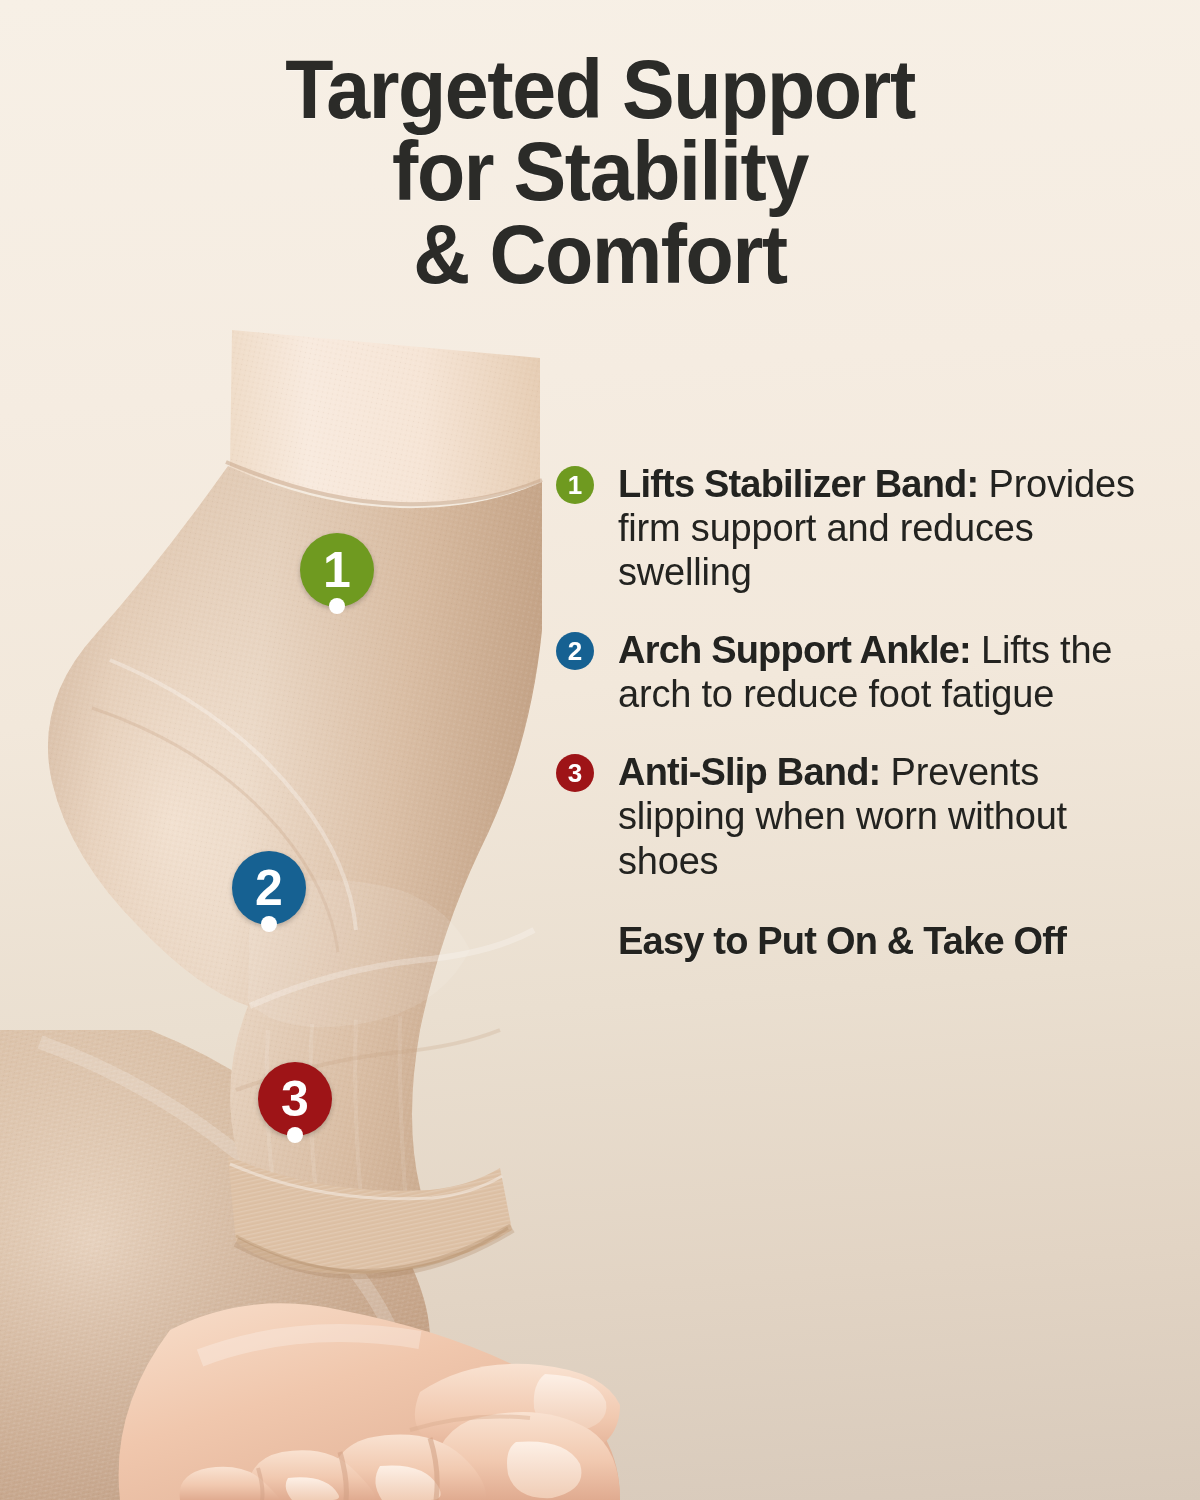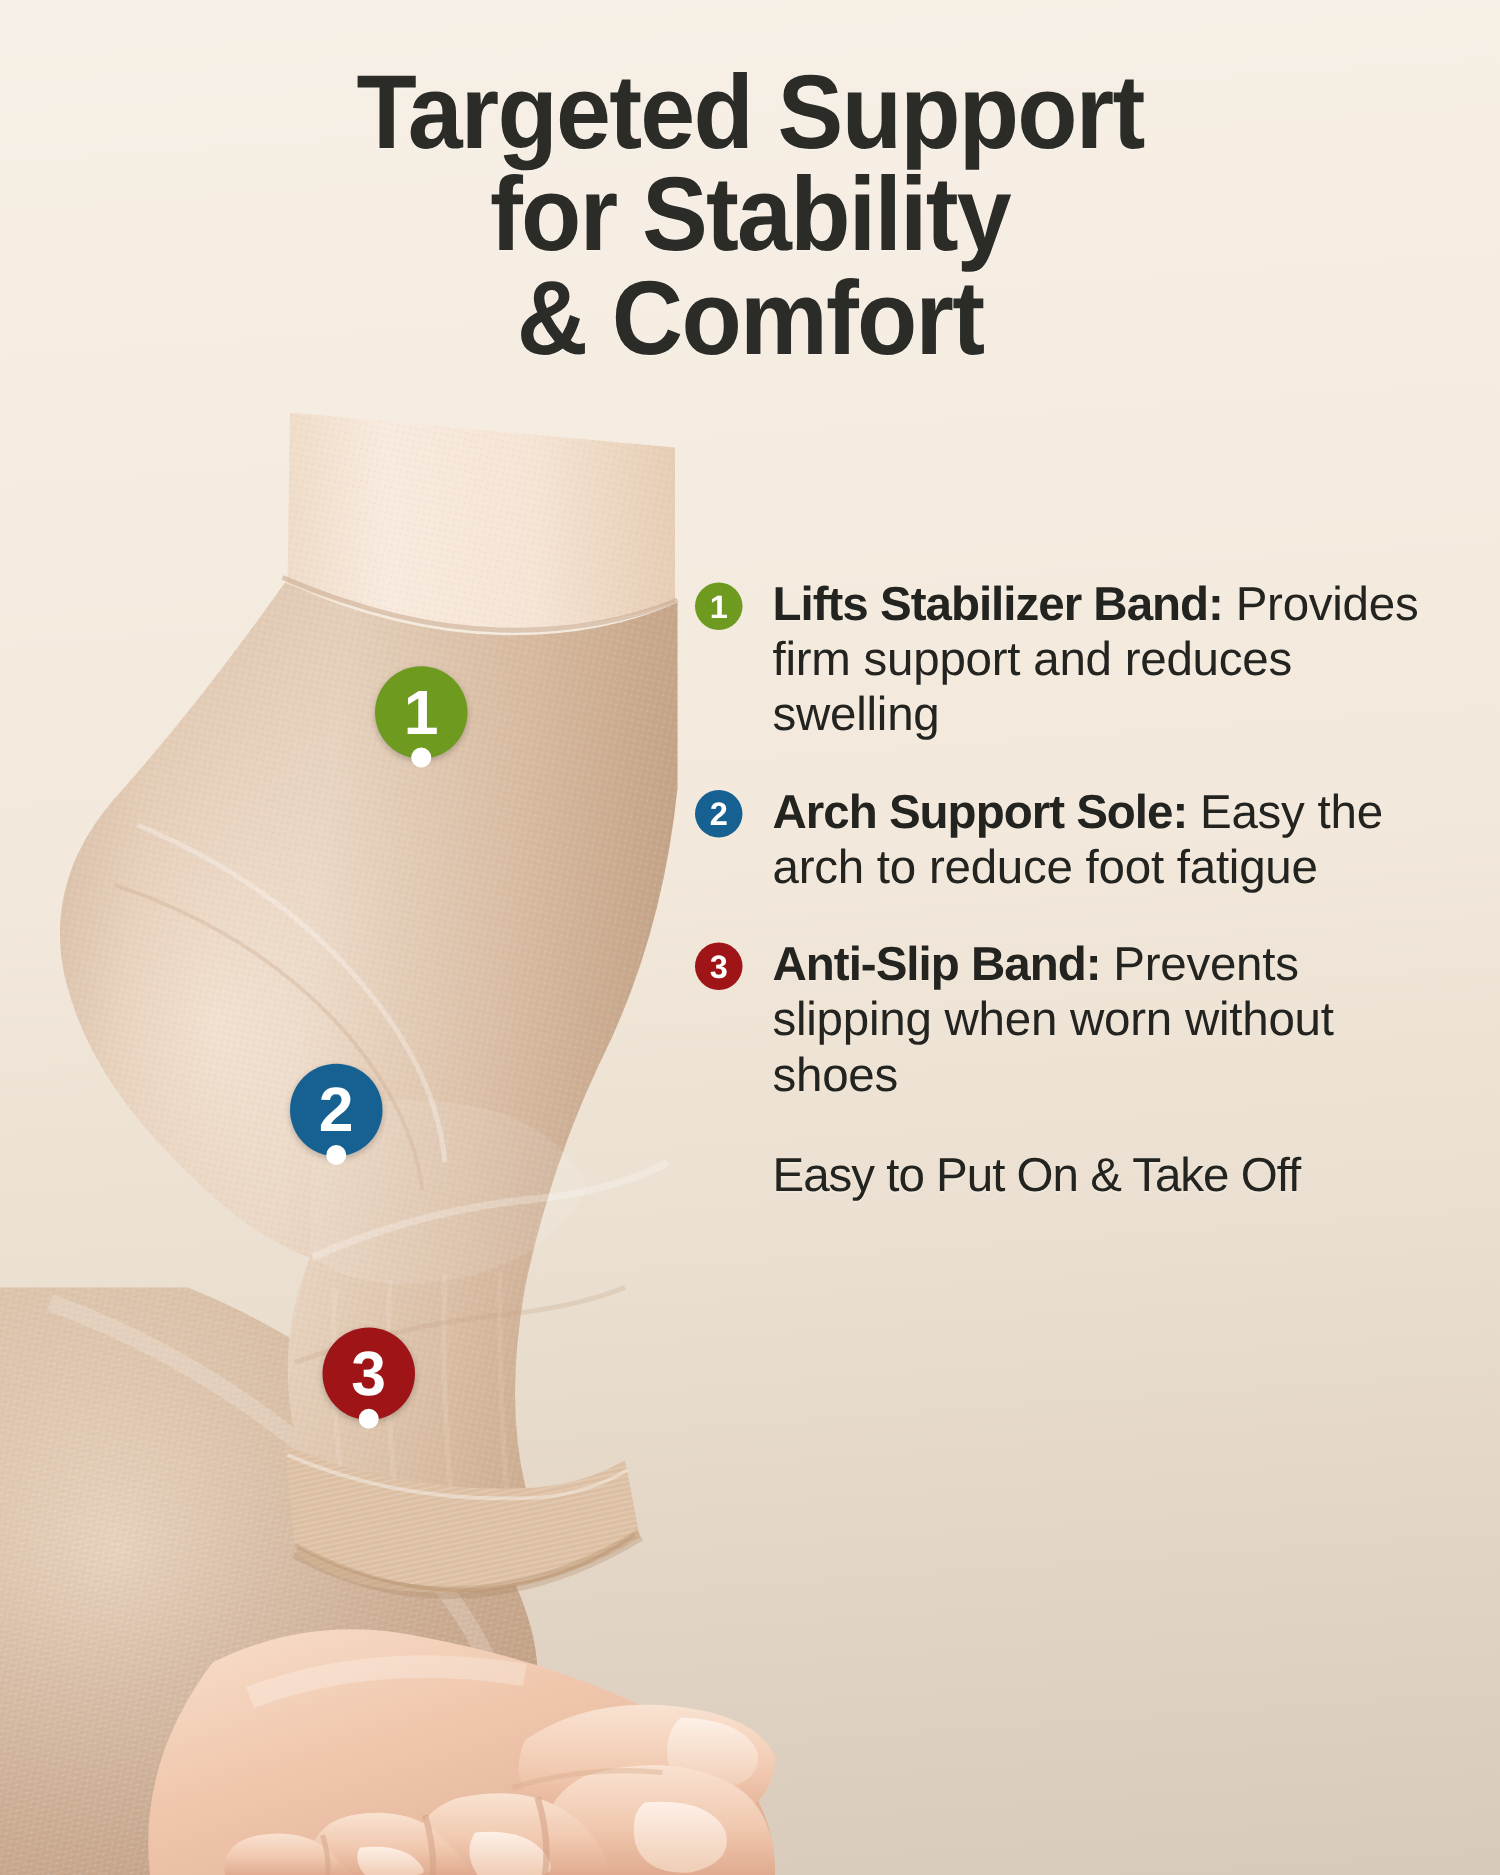--- a/index.html
+++ b/index.html
@@ -141,21 +141,21 @@
     text-shadow: 0 1px 0 rgba(255,255,255,.25);
   }
   .feature-desc {
     font-weight: normal;
     letter-spacing: -0.2px;
   }
 
   .tagline {
     padding-left: 62px;
     font-size: 38px;
-    font-weight: normal;
+    font-weight: bold;
     line-height: 1.16;
     color: #232320;
     letter-spacing: -0.8px;
     margin-top: 36px;
     text-shadow: 0 1px 0 rgba(255,255,255,.25);
   }
 </style>
 </head>
 <body>
 
@@ -366,22 +366,22 @@
         <span class="feature-title">Lifts Stabilizer Band:</span>
         <span class="feature-desc">Provides firm support and reduces swelling</span>
       </div>
     </div>
 
     <div class="feature">
       <span class="badge badge-2">
         <span>2</span>
       </span>
       <div class="feature-text">
-        <span class="feature-title">Arch Support Sole:</span>
-        <span class="feature-desc">Easy the arch to reduce foot fatigue</span>
+        <span class="feature-title">Arch Support Ankle:</span>
+        <span class="feature-desc">Lifts the arch to reduce foot fatigue</span>
       </div>
     </div>
 
     <div class="feature">
       <span class="badge badge-3">
         <span>3</span>
       </span>
       <div class="feature-text">
         <span class="feature-title">Anti-Slip Band:</span>
         <span class="feature-desc">Prevents slipping when worn without shoes</span>

